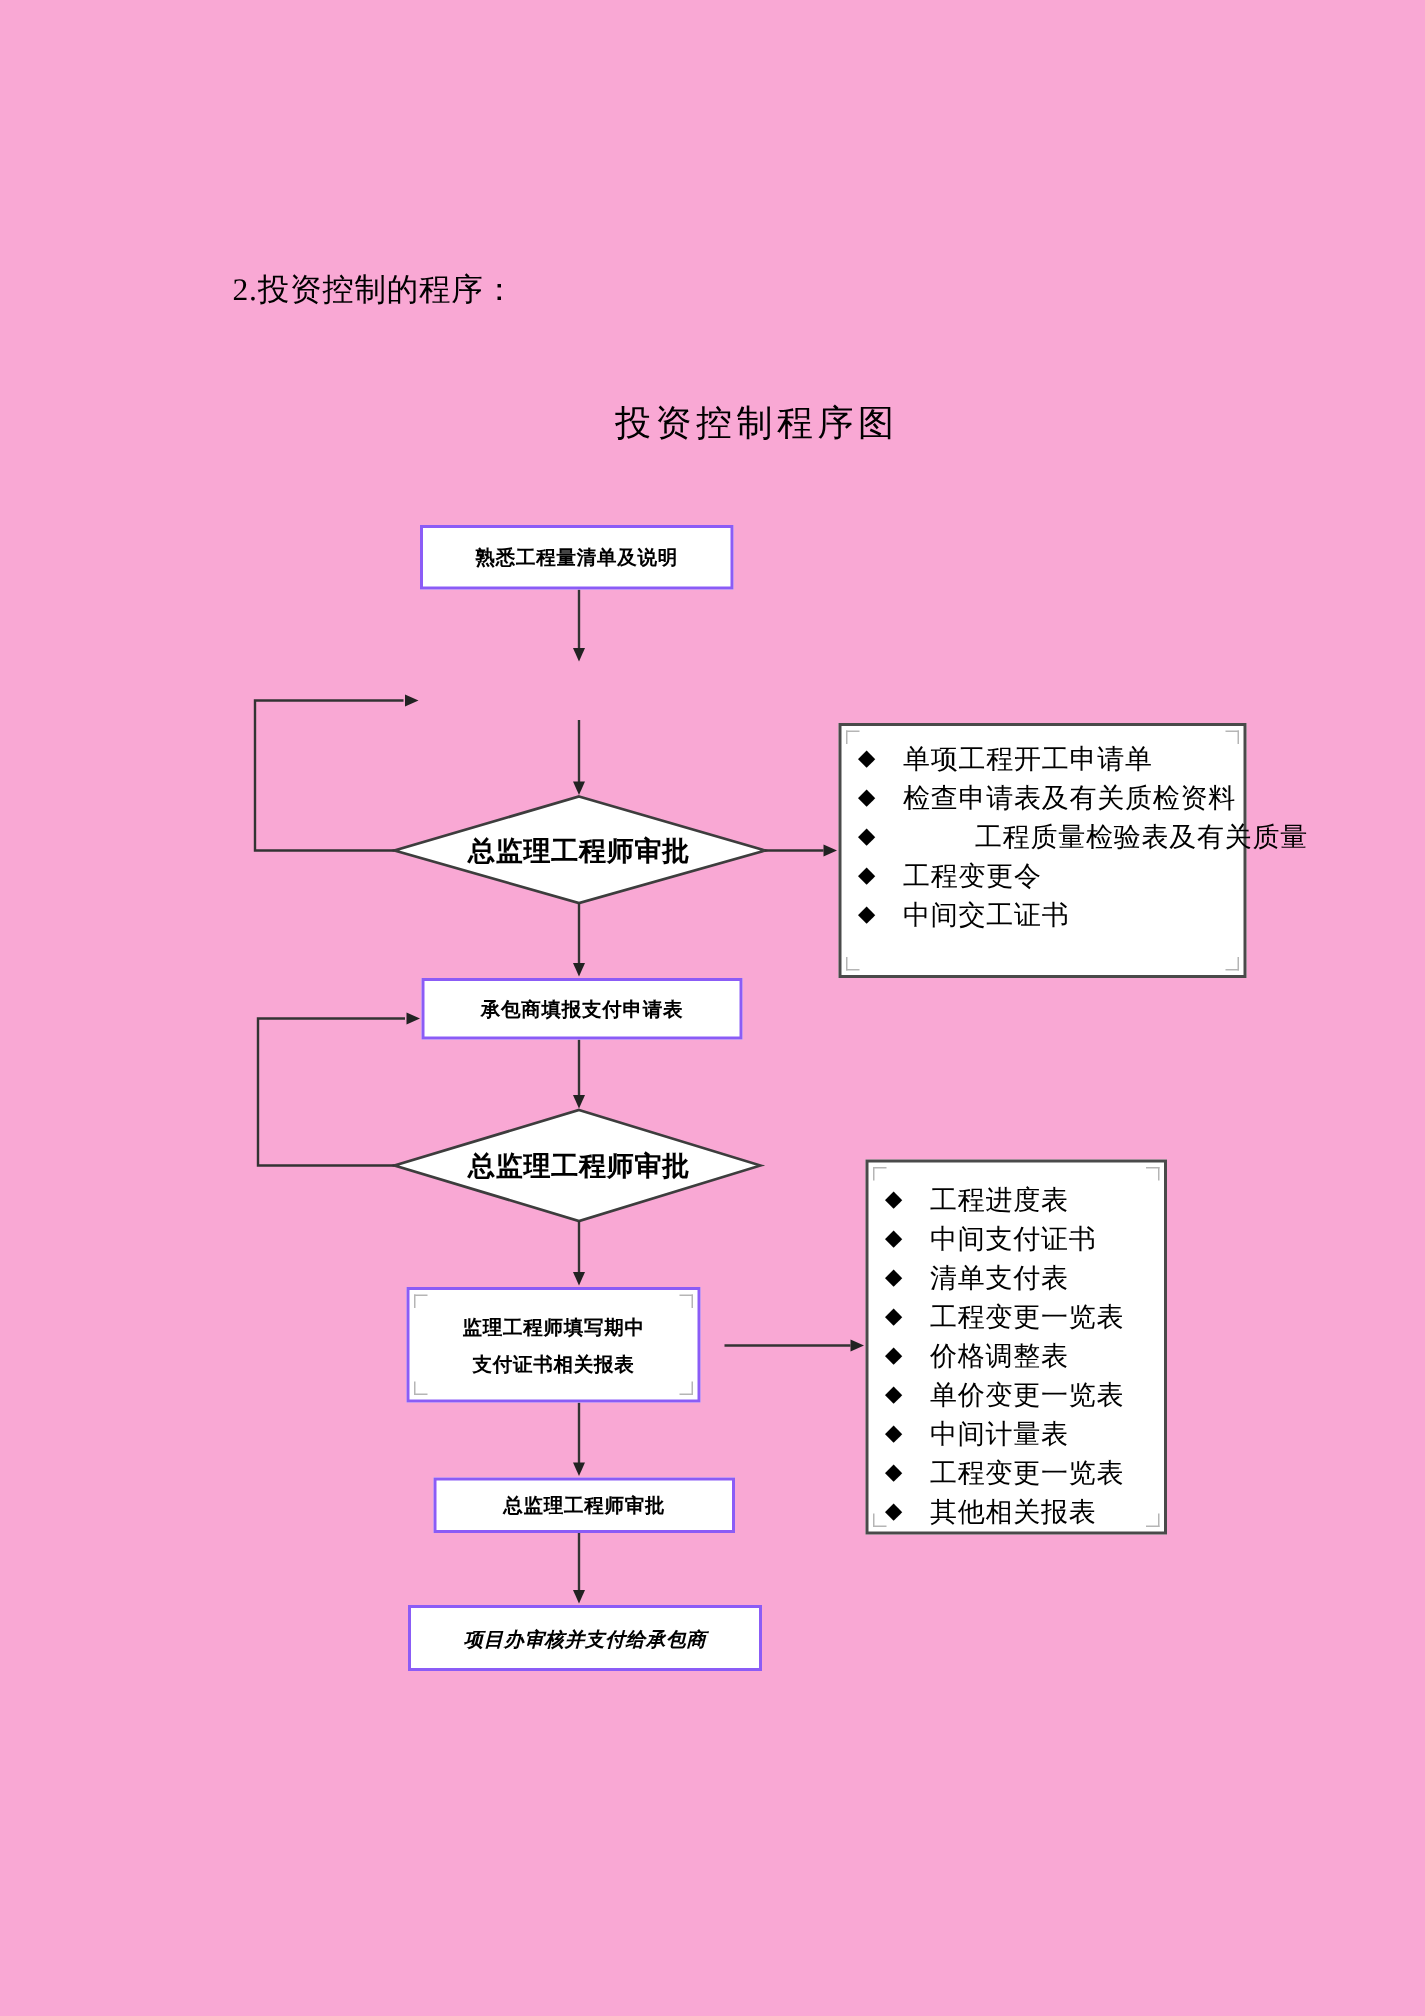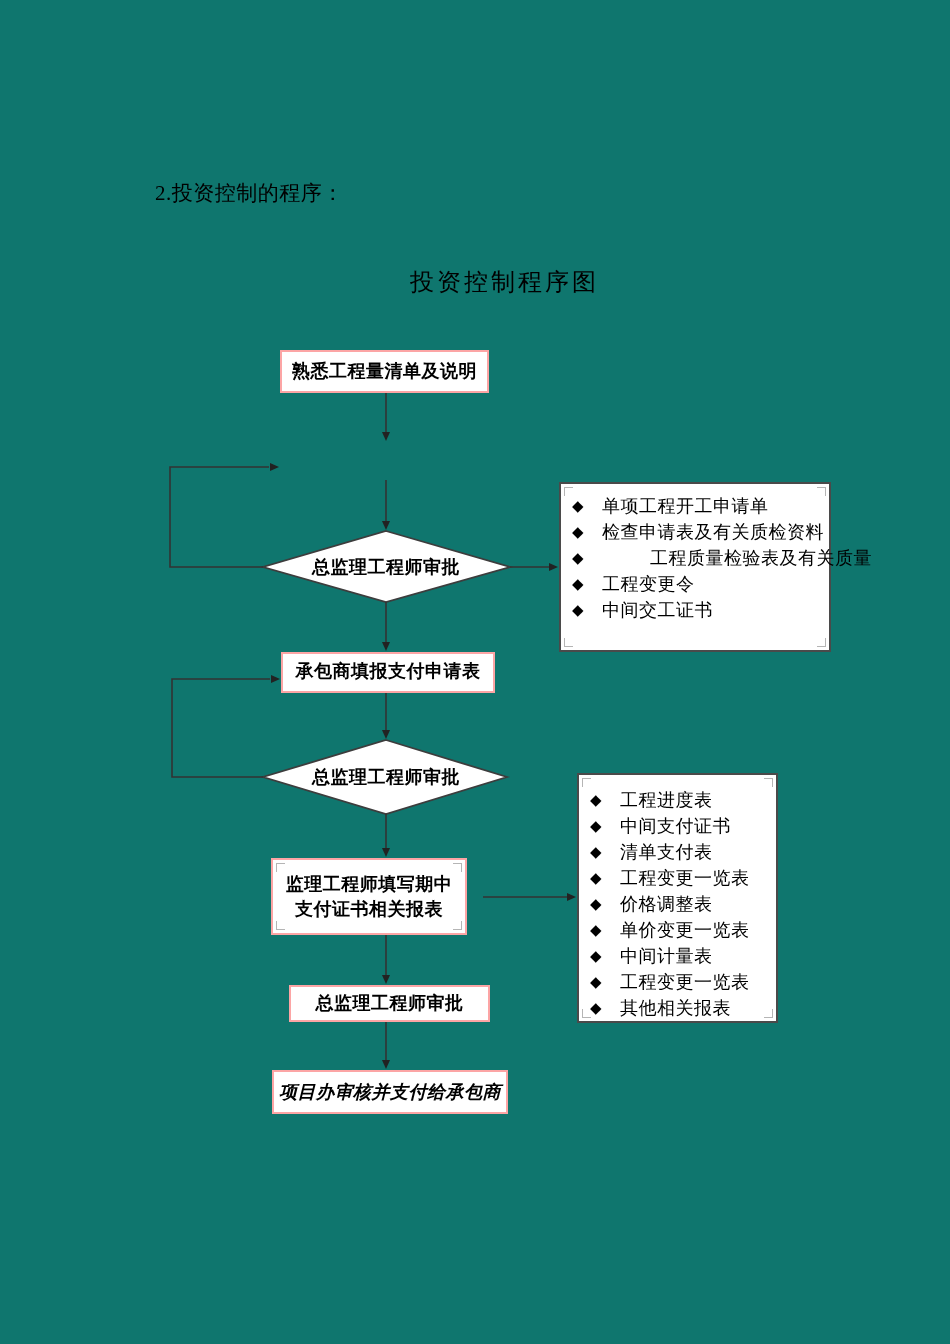--- a/index.html
+++ b/index.html
@@ -1,20 +1,20 @@
 <!DOCTYPE html>
 <html><head>
 <meta charset="utf-8">
 <style>
   html, body { margin: 0; padding: 0; background: #ffffff; }
   .page {
     position: relative;
     width: 950px;
     height: 1344px;
-    background: #0f766e;
+    background: #f9a8d4;
     font-family: "Liberation Sans", sans-serif;
     color: #000000;
     overflow: hidden;
   }
   .heading {
     position: absolute;
     left: 155px;
     top: 179px;
     font-family: "Liberation Serif", serif;
     font-size: 21px;
@@ -32,28 +32,28 @@
     color: #000;
     white-space: nowrap;
   }
   svg.connectors {
     position: absolute;
     left: 0; top: 0;
   }
   .fbox {
     position: absolute;
     box-sizing: border-box;
-    border: 2px solid #fca5a5;
+    border: 2px solid #8b5cf6;
     background: #ffffff;
     display: flex;
     flex-direction: column;
     align-items: center;
     justify-content: center;
     font-weight: bold;
-    font-size: 18px;
+    font-size: 13px;
     line-height: 25px;
     white-space: nowrap;
     letter-spacing: 0.5px;
   }
   .dlabel {
     position: absolute;
     width: 220px;
     text-align: center;
     font-weight: bold;
     font-size: 18px;
@@ -138,21 +138,21 @@
     </g>
   </svg>
 
   <div class="fbox" style="left:280px; top:350px; width:209px; height:43px;">
     <span>熟悉工程量清单及说明</span>
   </div>
 
 
   <div class="dlabel" style="left:276px; top:556px;">总监理工程师审批</div>
 
-  <div class="fbox" style="left:281px; top:652px; width:214px; height:41px;font-family:Liberation Mono, monospace;">
+  <div class="fbox" style="left:281px; top:652px; width:214px; height:41px;">
     <span>承包商填报支付申请表</span>
   </div>
 
   <div class="dlabel" style="left:276px; top:766px;">总监理工程师审批</div>
 
   <div class="fbox" style="left:271px; top:858px; width:196px; height:77px;">
     <div class="corner tl"></div>
     <div class="corner tr"></div>
     <div class="corner bl"></div>
     <div class="corner br"></div>

